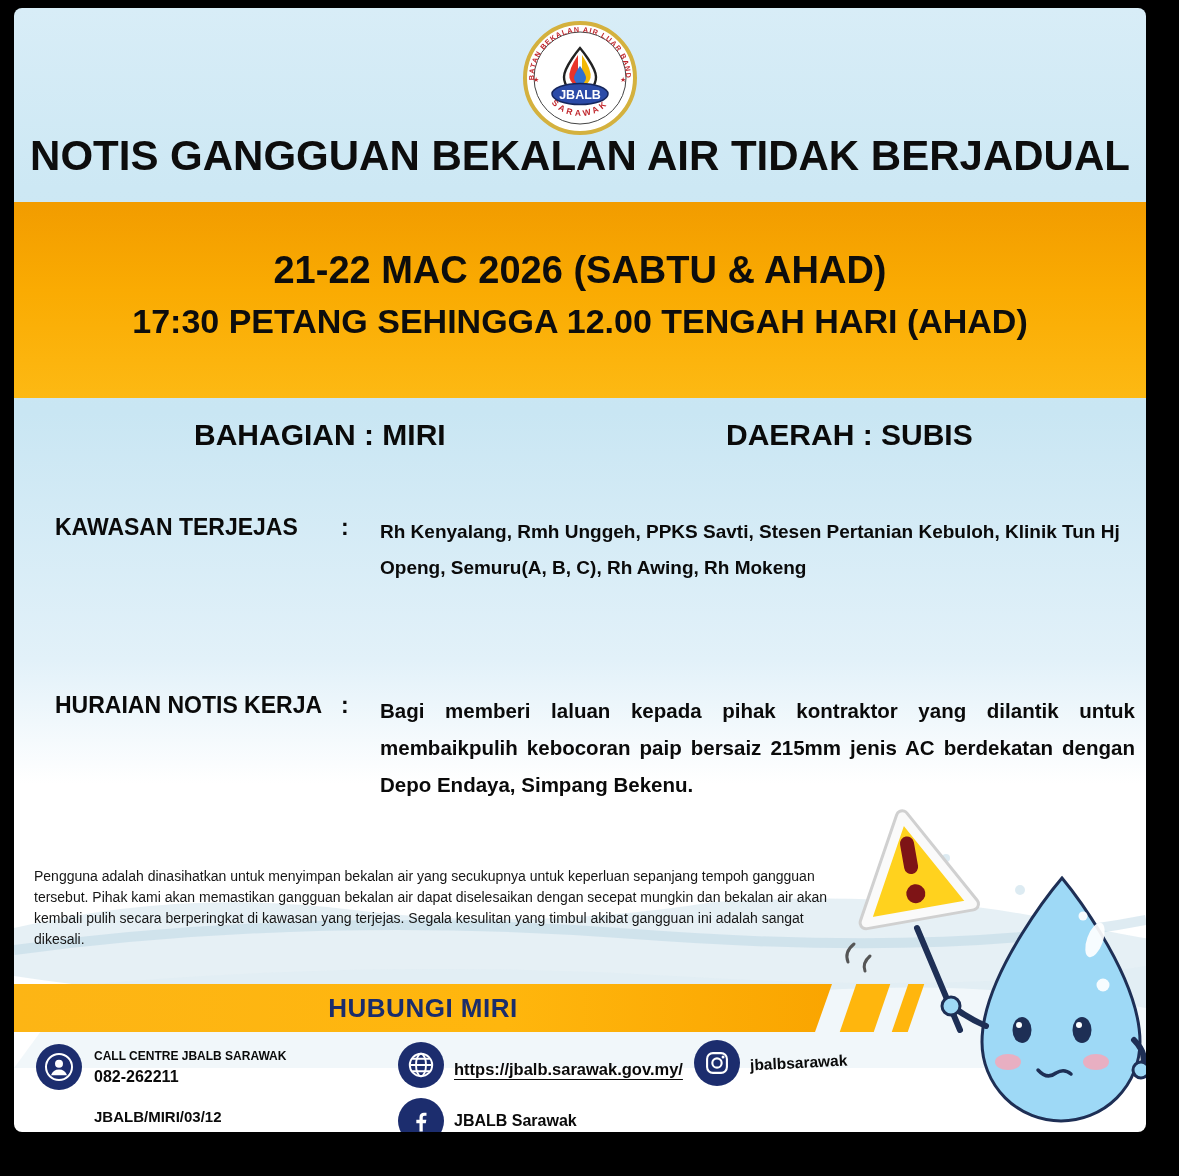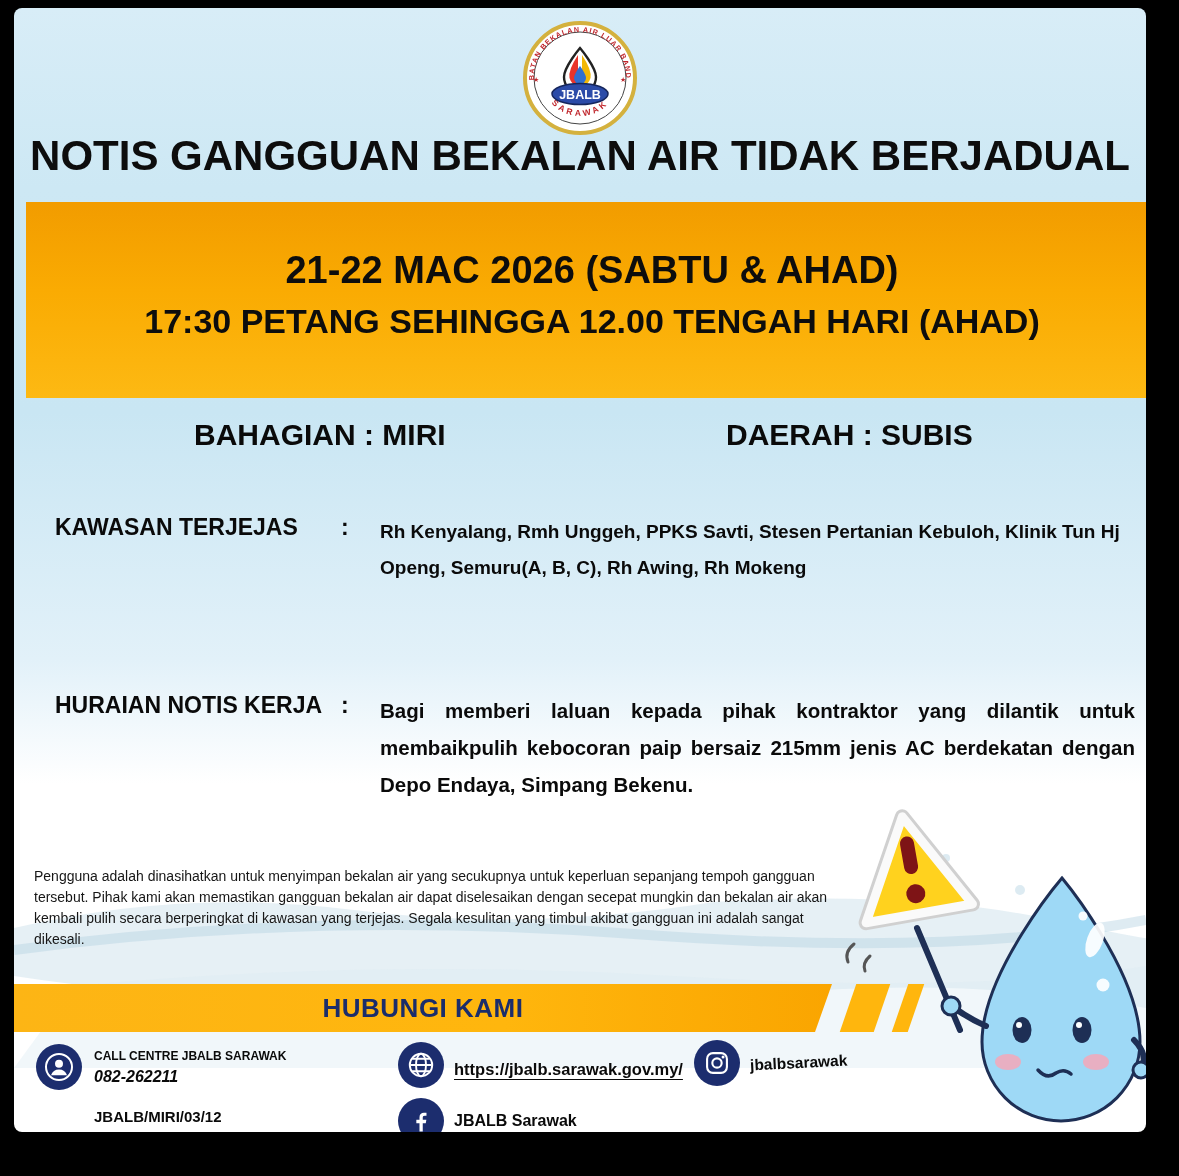--- a/index.html
+++ b/index.html
@@ -10,21 +10,21 @@
     border-radius:8px; overflow:hidden;
     background:linear-gradient(180deg,#d8edf7 0%,#cde8f4 16%,#c9e6f3 36%,#e2f1f9 58%,#ffffff 69%,#ffffff 100%); }
 
   .logo { position:absolute; left:508px; top:12px; width:116px; height:116px; z-index:2; }
 
   .title { position:absolute; top:124px; left:0; width:100%; text-align:center;
     font-size:42px; font-weight:bold; color:#0d0d0d; letter-spacing:0; z-index:2; }
 
   .schedule { position:absolute; top:194px; left:0; width:100%; height:196px;
     background:linear-gradient(180deg,#F29C00 0%,#FAAB02 45%,#FDB913 100%);
-    display:flex; flex-direction:column; align-items:center; justify-content:center; gap:10px; z-index:2;margin-left:12px; }
+    display:flex; flex-direction:column; align-items:center; justify-content:center; gap:10px; z-index:2; }
   .sch-line1 { font-size:38px; font-weight:bold; color:#0d0d0d; margin-top:-10px; }
   .sch-line2 { font-size:34px; font-weight:bold; color:#0d0d0d; }
 
   .bahagian { position:absolute; left:180px; top:410px; font-size:30px; font-weight:bold; color:#0a0a0a; z-index:2; }
   .daerah   { position:absolute; left:712px; top:410px; font-size:30px; font-weight:bold; color:#0a0a0a; z-index:2; }
 
   .field-row { position:absolute; left:41px; width:1080px; display:flex; z-index:2; }
   .kawasan-row { top:506px; }
   .huraian-row { top:650px;margin-top:34px; }
   .f-label { width:286px; font-size:23px; font-weight:bold; color:#0a0a0a; }
@@ -49,21 +49,21 @@
 
   .icon-circle { position:absolute; width:46px; height:46px; border-radius:50%;
     background:#1C2D6E; display:flex; align-items:center; justify-content:center; z-index:3; }
   .ic-person { left:22px;  top:1036px; }
   .ic-globe  { left:384px; top:1034px; }
   .ic-insta  { left:680px; top:1032px; }
   .ic-fb     { left:384px; top:1090px; }
 
   .cc-block { position:absolute; left:80px; top:1038px; z-index:3; }
   .cc-label { font-size:12px; font-weight:bold; color:#0a0a0a; line-height:20px; }
-  .cc-phone { font-size:16px; font-weight:bold; color:#0a0a0a; line-height:22px;font-style:italic; }
+  .cc-phone { font-size:16px; font-weight:bold; color:#0a0a0a; line-height:22px; }
   .url-text { position:absolute; left:440px; top:1052px; font-size:16.5px; font-weight:bold; color:#0a0a0a;
     text-decoration:underline; text-underline-offset:4px; z-index:3; }
   .ig-text  { position:absolute; left:736px; top:1046px; font-size:15.5px; font-weight:bold; color:#0a0a0a;
     transform:rotate(-3deg); z-index:3; }
   .ref-text { position:absolute; left:80px; top:1100px; font-size:15px; font-weight:bold; color:#0a0a0a; z-index:3; }
   .fb-text  { position:absolute; left:440px; top:1104px; font-size:16px; font-weight:bold; color:#0a0a0a; z-index:3; }
 
   .mascot { position:absolute; left:800px; top:786px; width:336px; height:338px; z-index:4; pointer-events:none; }
 </style>
 </head>
@@ -123,21 +123,21 @@
     <path d="M0,132 Q300,92 620,116 T1132,102" stroke="#b6d2e2" stroke-width="10" fill="none" opacity="0.45"></path>
     <path d="M60,168 Q360,140 660,158 T1132,148 V250 H0 Z" fill="#dcebf3" opacity="0.4"></path>
     <circle cx="880" cy="62" r="6" fill="#c7dde9" opacity="0.6"></circle>
     <circle cx="932" cy="40" r="4" fill="#c7dde9" opacity="0.6"></circle>
     <circle cx="1006" cy="72" r="5" fill="#c7dde9" opacity="0.6"></circle>
   </svg>
 
   <p class="advisory">Pengguna adalah dinasihatkan untuk menyimpan bekalan air yang secukupnya untuk keperluan sepanjang tempoh gangguan tersebut. Pihak kami akan memastikan gangguan bekalan air dapat diselesaikan dengan secepat mungkin dan bekalan air akan kembali pulih secara berperingkat di kawasan yang terjejas. Segala kesulitan yang timbul akibat gangguan ini adalah sangat dikesali.</p>
 
   <div class="contact-band">
-    <span>HUBUNGI KAMI</span>
+    <span>HUBUNGI MIRI</span>
   </div>
   <div class="stripe s1"></div>
   <div class="stripe s2"></div>
 
   <div class="icon-circle ic-person">
     <svg width="30" height="30" viewBox="0 0 24 24">
       <circle cx="12" cy="12" r="10.4" fill="none" stroke="#ffffff" stroke-width="1.6"></circle>
       <circle cx="12" cy="9.4" r="3.2" fill="#ffffff"></circle>
       <path d="M5.6,18.6 a6.8,6.8 0 0 1 12.8,0 Z" fill="#ffffff"></path>
     </svg>

